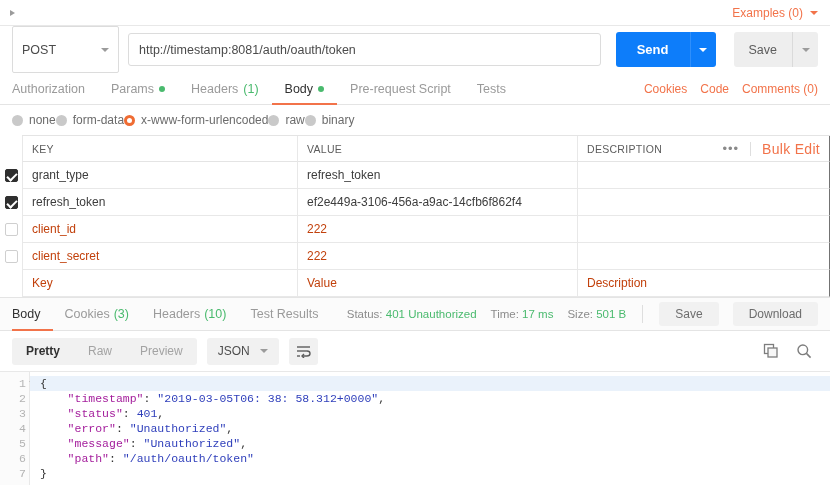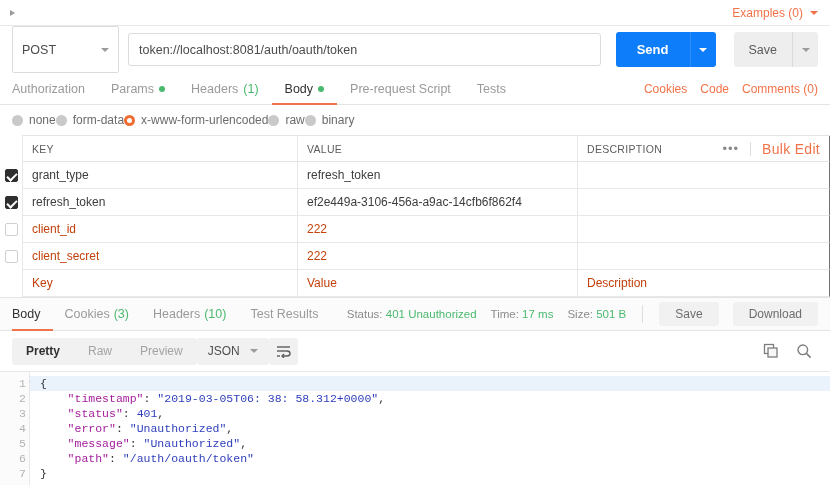--- a/index.html
+++ b/index.html
@@ -232,20 +232,21 @@
     height: 24px; padding: 0 16px;
     display: flex; align-items: center;
     border-radius: 3px; cursor: pointer;
   }
 
   
   .fmtbar {
     height: 40px;
     display: flex; align-items: center;
     padding: 0 12px;
+    gap: 10px;
   }
   .seg { display: flex; background: #f1f1f1; border-radius: 3px; height: 27px; }
   .segitem {
     display: flex; align-items: center;
     padding: 0 14px;
     font-size: 12px; color: #a3a3a3;
     cursor: pointer;
   }
   .segitem.active { color: #313131; font-weight: bold; }
   .jsonsel {
@@ -311,21 +312,21 @@
       <span>Examples (0)</span>
       <span class="caret-orange"></span>
     </span>
   </div>
 
   <div class="urlbar">
     <div class="method-box">
       <span class="method-label">POST</span>
       <span class="caret-gray"></span>
     </div>
-    <div class="url-input" title="Enter request URL">token://localhost:8081/auth/oauth/token</div>
+    <div class="url-input" title="Enter request URL">http://timestamp:8081/auth/oauth/token</div>
     <div class="send-group">
       <div class="send-btn">Send</div>
       <div class="send-caret">
         <span class="caret-white"></span>
       </div>
     </div>
     <div class="save-group">
       <div class="save-btn">Save</div>
       <div class="save-caret">
         <span class="caret-gray"></span>

